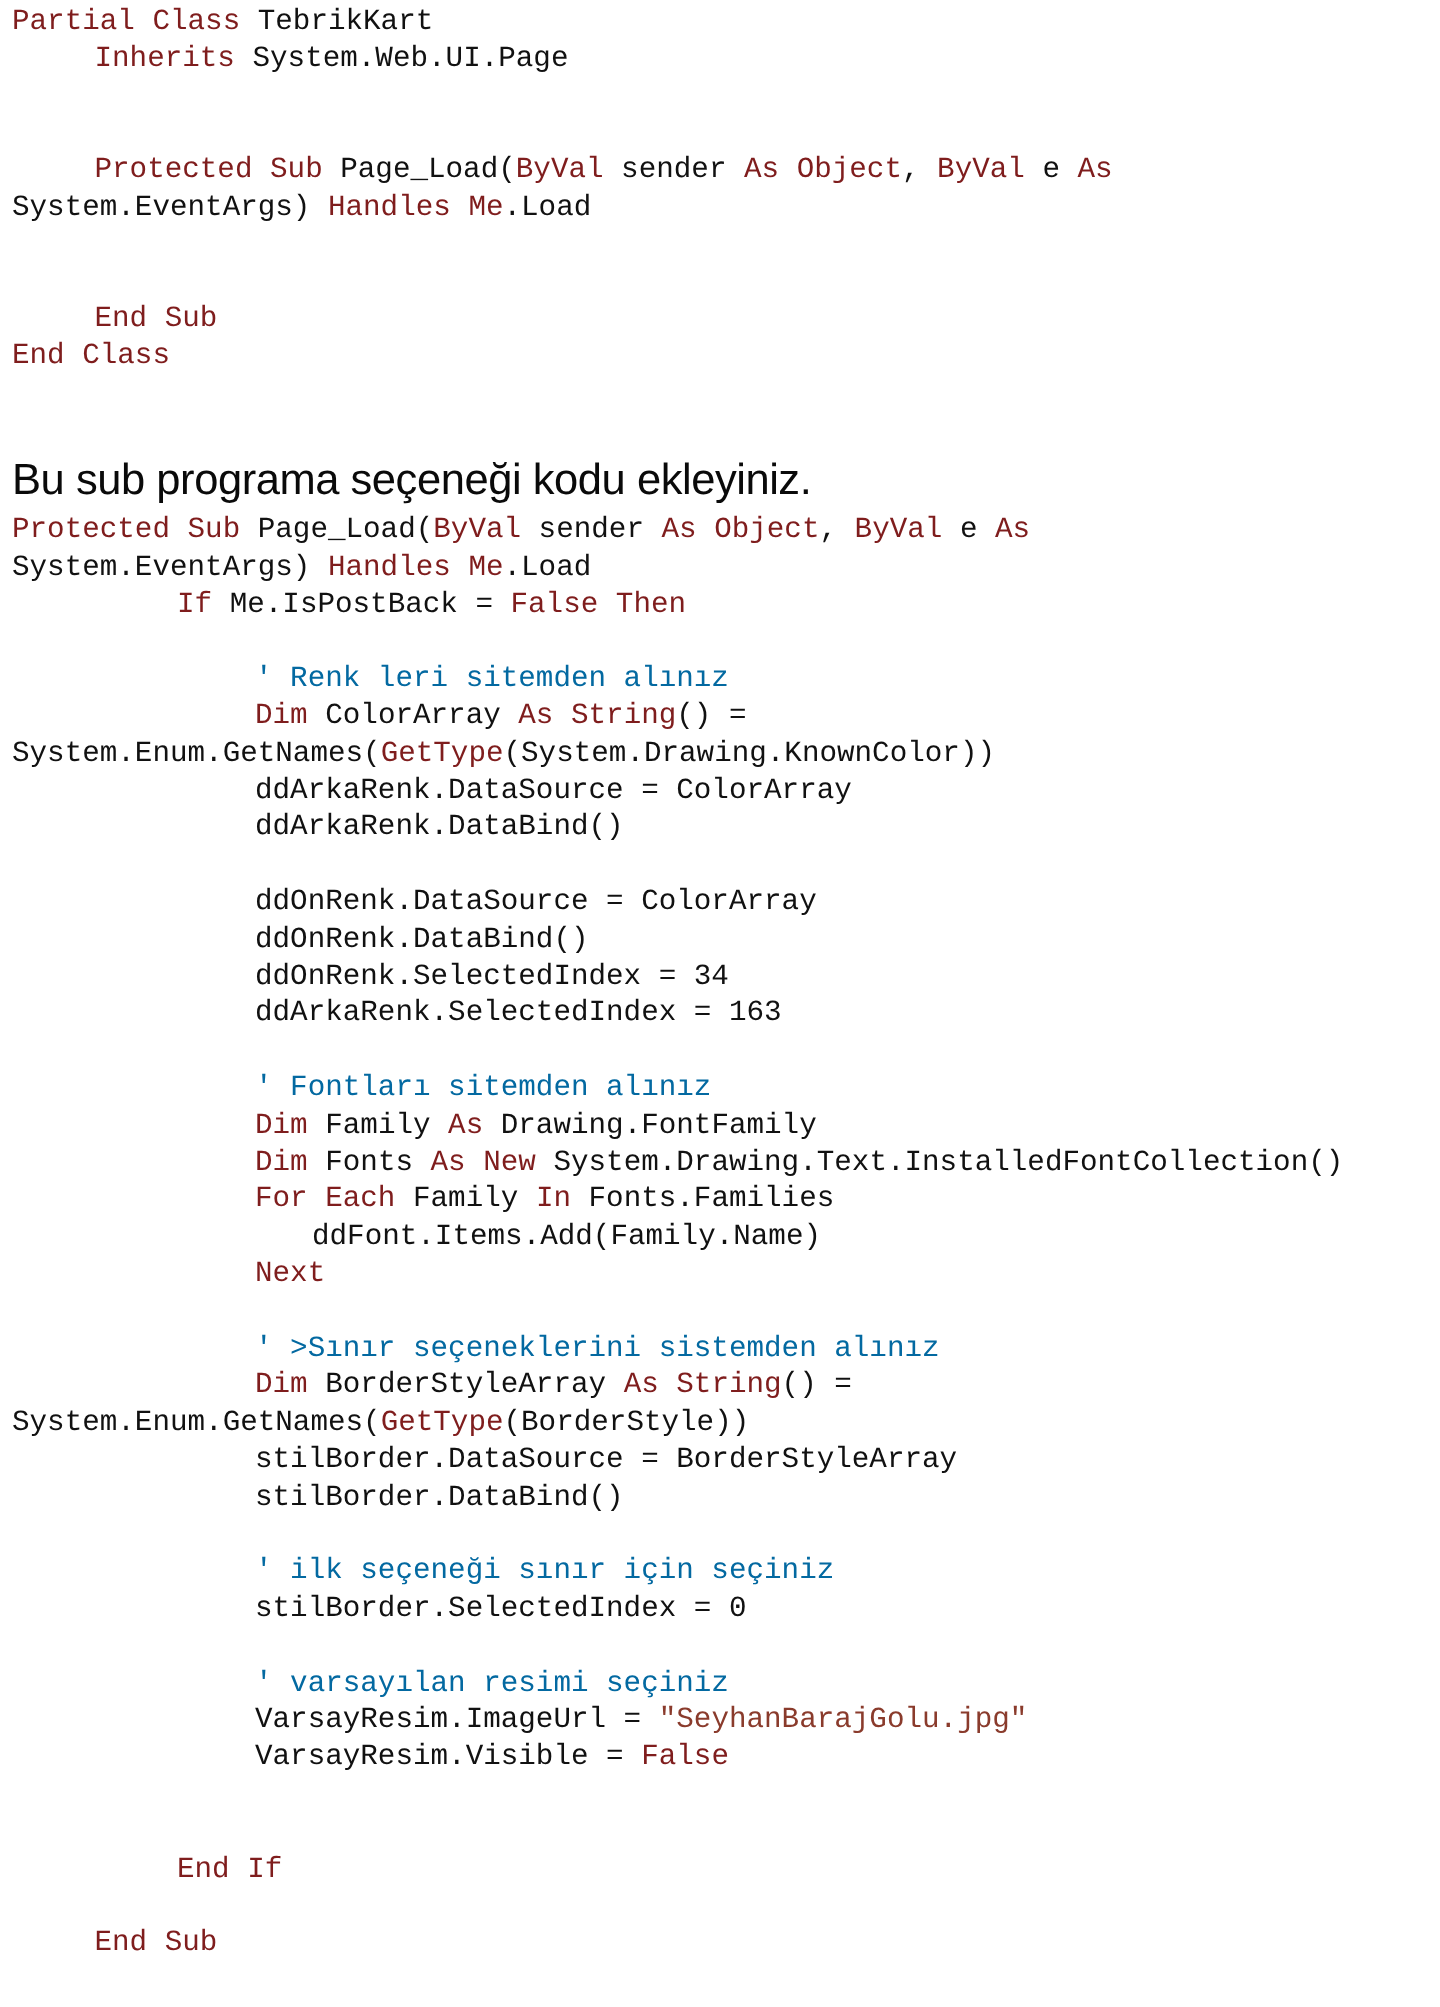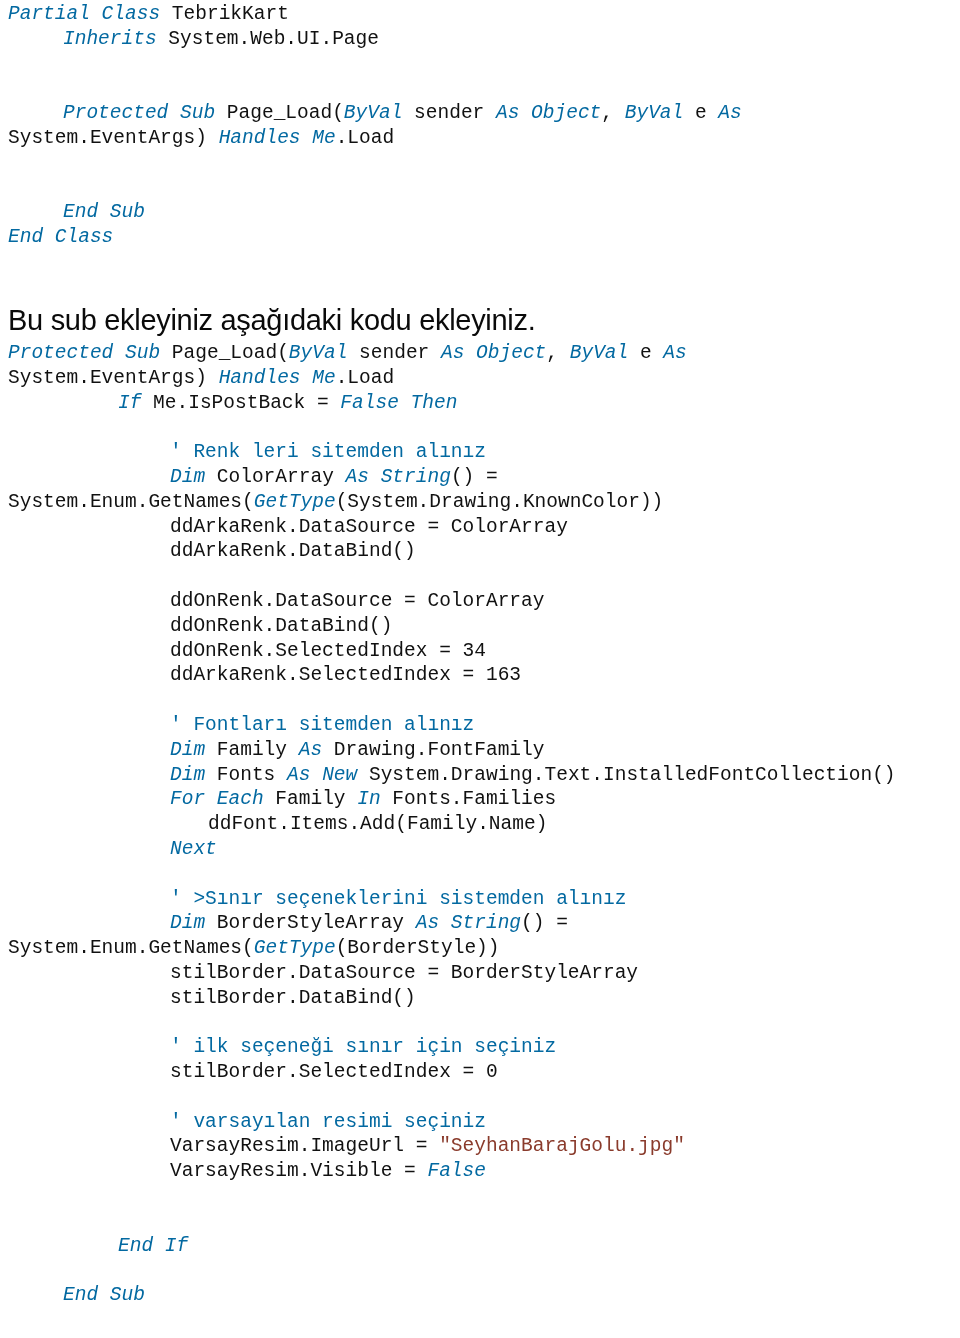--- a/index.html
+++ b/index.html
@@ -31,21 +31,21 @@
     letter-spacing: 0px;
     color: #000000;
   }
   .code .line {
     white-space: pre-wrap;
     min-height: 24.8px;
   }
   .code .blank {
     min-height: 24.8px;
   }
-  .kw   { color: #0369a1; font-style: italic; }
+  .kw   { color: #7f1d1d; }
   .cmt  { color: #0369a1; }
   .str  { color: #8a3b2c; }
   .pln  { color: #111111; }
 
   
   .prose {
     font-family: "Liberation Sans", "DejaVu Sans", sans-serif;
     color: #0a0a0a;
     font-size: 29px;
     line-height: 37px;
@@ -60,17 +60,17 @@
 </style>
 </head>
 <body>
 
 <div class="page">
 
   <div class="code" id="block-header"><div class="line" style="padding-left: 0px;"><span class="kw">Partial Class </span><span class="pln">TebrikKart</span></div><div class="line" style="padding-left: 55px;"><span class="kw">Inherits </span><span class="pln">System.Web.UI.Page</span></div><div class="line blank" style="padding-left: 0px;">&nbsp;</div><div class="line blank" style="padding-left: 0px;">&nbsp;</div><div class="line" style="padding-left: 55px;"><span class="kw">Protected Sub </span><span class="pln">Page_Load(</span><span class="kw">ByVal </span><span class="pln">sender </span><span class="kw">As Object</span><span class="pln">, </span><span class="kw">ByVal </span><span class="pln">e </span><span class="kw">As</span></div><div class="line" style="padding-left: 0px;"><span class="pln">System.EventArgs) </span><span class="kw">Handles Me</span><span class="pln">.Load</span></div><div class="line blank" style="padding-left: 0px;">&nbsp;</div><div class="line blank" style="padding-left: 0px;">&nbsp;</div><div class="line" style="padding-left: 55px;"><span class="kw">End Sub</span></div><div class="line" style="padding-left: 0px;"><span class="kw">End Class</span></div></div>
 
   <div class="gap-lg"></div>
 
-  <div class="prose" id="heading-ekleyiniz">Bu sub ekleyiniz aşağıdaki kodu ekleyiniz.</div>
+  <div class="prose" id="heading-ekleyiniz">Bu sub programa seçeneği kodu ekleyiniz.</div>
 
   <div class="code" id="block-main"><div class="line" style="padding-left: 0px;"><span class="kw">Protected Sub </span><span class="pln">Page_Load(</span><span class="kw">ByVal </span><span class="pln">sender </span><span class="kw">As Object</span><span class="pln">, </span><span class="kw">ByVal </span><span class="pln">e </span><span class="kw">As</span></div><div class="line" style="padding-left: 0px;"><span class="pln">System.EventArgs) </span><span class="kw">Handles Me</span><span class="pln">.Load</span></div><div class="line" style="padding-left: 110px;"><span class="kw">If </span><span class="pln">Me.IsPostBack = </span><span class="kw">False Then</span></div><div class="line blank" style="padding-left: 0px;">&nbsp;</div><div class="line" style="padding-left: 162px;"><span class="cmt">' Renk leri sitemden alınız</span></div><div class="line" style="padding-left: 162px;"><span class="kw">Dim </span><span class="pln">ColorArray </span><span class="kw">As String</span><span class="pln">() =</span></div><div class="line" style="padding-left: 0px;"><span class="pln">System.Enum.GetNames(</span><span class="kw">GetType</span><span class="pln">(System.Drawing.KnownColor))</span></div><div class="line" style="padding-left: 162px;"><span class="pln">ddArkaRenk.DataSource = ColorArray</span></div><div class="line" style="padding-left: 162px;"><span class="pln">ddArkaRenk.DataBind()</span></div><div class="line blank" style="padding-left: 0px;">&nbsp;</div><div class="line" style="padding-left: 162px;"><span class="pln">ddOnRenk.DataSource = ColorArray</span></div><div class="line" style="padding-left: 162px;"><span class="pln">ddOnRenk.DataBind()</span></div><div class="line" style="padding-left: 162px;"><span class="pln">ddOnRenk.SelectedIndex = 34</span></div><div class="line" style="padding-left: 162px;"><span class="pln">ddArkaRenk.SelectedIndex = 163</span></div><div class="line blank" style="padding-left: 0px;">&nbsp;</div><div class="line" style="padding-left: 162px;"><span class="cmt">' Fontları sitemden alınız</span></div><div class="line" style="padding-left: 162px;"><span class="kw">Dim </span><span class="pln">Family </span><span class="kw">As </span><span class="pln">Drawing.FontFamily</span></div><div class="line" style="padding-left: 162px;"><span class="kw">Dim </span><span class="pln">Fonts </span><span class="kw">As New </span><span class="pln">System.Drawing.Text.InstalledFontCollection()</span></div><div class="line" style="padding-left: 162px;"><span class="kw">For Each </span><span class="pln">Family </span><span class="kw">In </span><span class="pln">Fonts.Families</span></div><div class="line" style="padding-left: 200px;"><span class="pln">ddFont.Items.Add(Family.Name)</span></div><div class="line" style="padding-left: 162px;"><span class="kw">Next</span></div><div class="line blank" style="padding-left: 0px;">&nbsp;</div><div class="line" style="padding-left: 162px;"><span class="cmt">' &gt;Sınır seçeneklerini sistemden alınız</span></div><div class="line" style="padding-left: 162px;"><span class="kw">Dim </span><span class="pln">BorderStyleArray </span><span class="kw">As String</span><span class="pln">() =</span></div><div class="line" style="padding-left: 0px;"><span class="pln">System.Enum.GetNames(</span><span class="kw">GetType</span><span class="pln">(BorderStyle))</span></div><div class="line" style="padding-left: 162px;"><span class="pln">stilBorder.DataSource = BorderStyleArray</span></div><div class="line" style="padding-left: 162px;"><span class="pln">stilBorder.DataBind()</span></div><div class="line blank" style="padding-left: 0px;">&nbsp;</div><div class="line" style="padding-left: 162px;"><span class="cmt">' ilk seçeneği sınır için seçiniz</span></div><div class="line" style="padding-left: 162px;"><span class="pln">stilBorder.SelectedIndex = 0</span></div><div class="line blank" style="padding-left: 0px;">&nbsp;</div><div class="line" style="padding-left: 162px;"><span class="cmt">' varsayılan resimi seçiniz</span></div><div class="line" style="padding-left: 162px;"><span class="pln">VarsayResim.ImageUrl = </span><span class="str">"SeyhanBarajGolu.jpg"</span></div><div class="line" style="padding-left: 162px;"><span class="pln">VarsayResim.Visible = </span><span class="kw">False</span></div><div class="line blank" style="padding-left: 0px;">&nbsp;</div><div class="line blank" style="padding-left: 0px;">&nbsp;</div><div class="line" style="padding-left: 110px;"><span class="kw">End If</span></div><div class="line blank" style="padding-left: 0px;">&nbsp;</div><div class="line" style="padding-left: 55px;"><span class="kw">End Sub</span></div></div>
 
 </div>
 
 </body></html>

